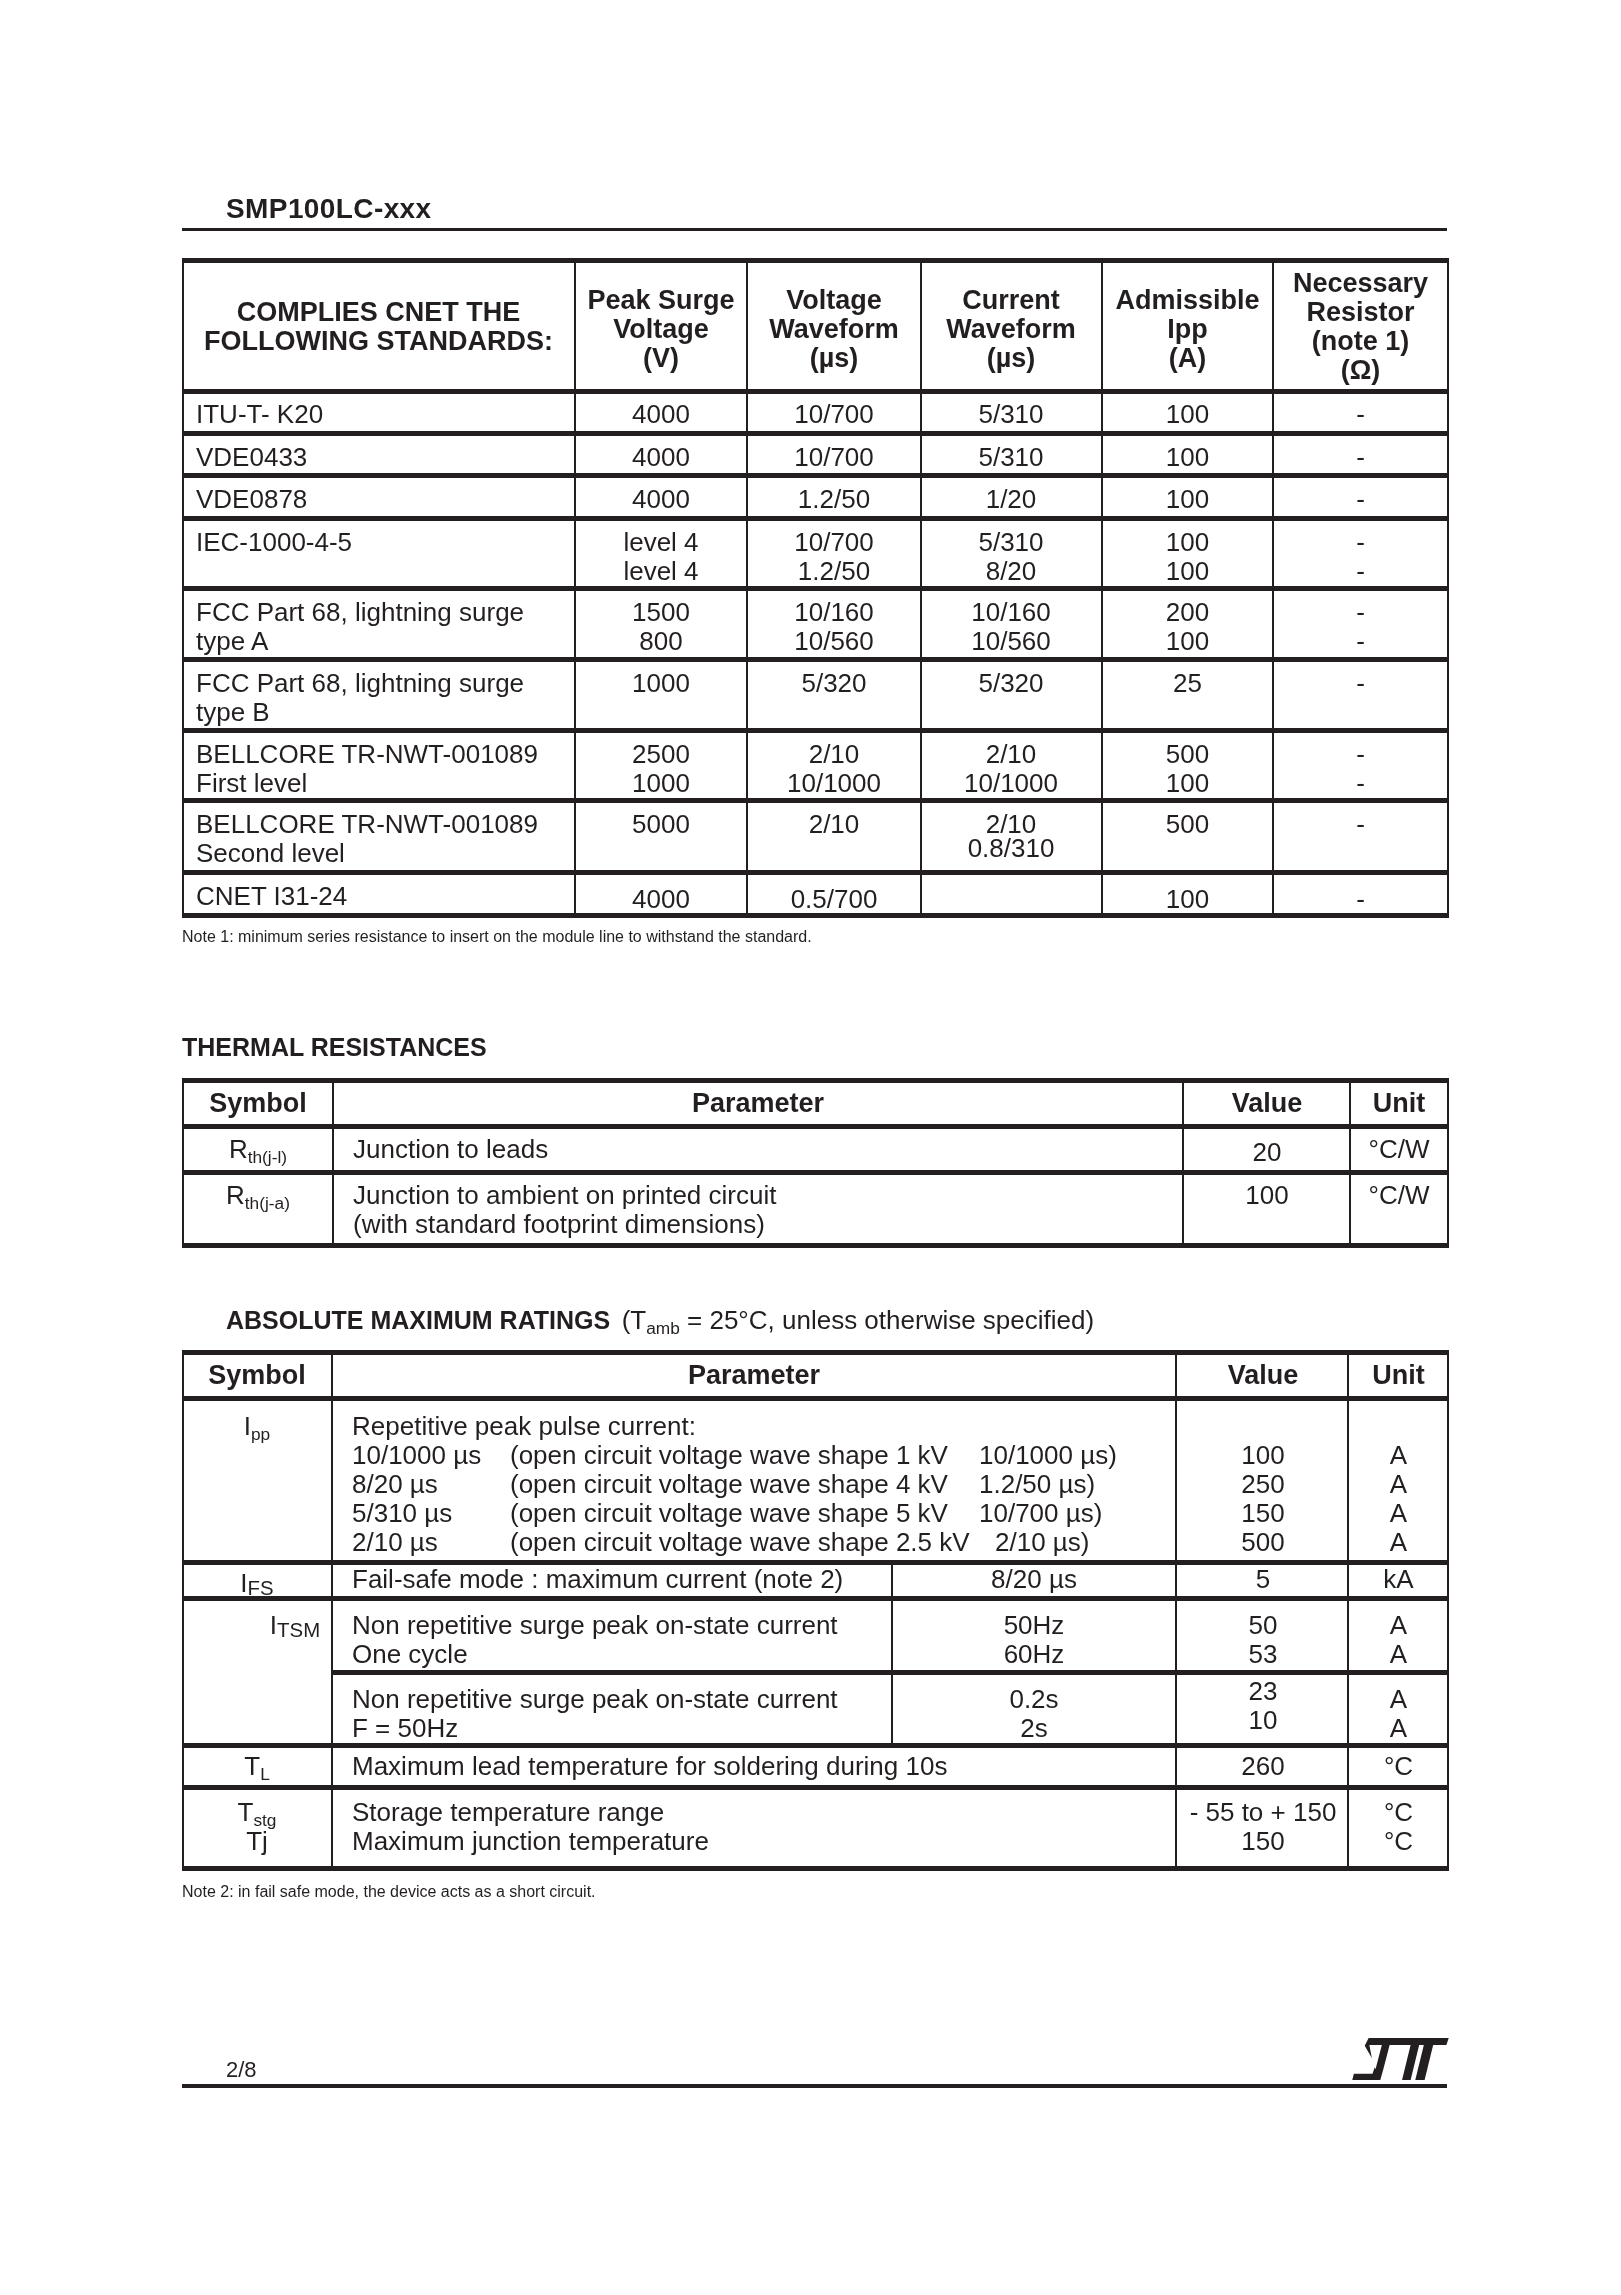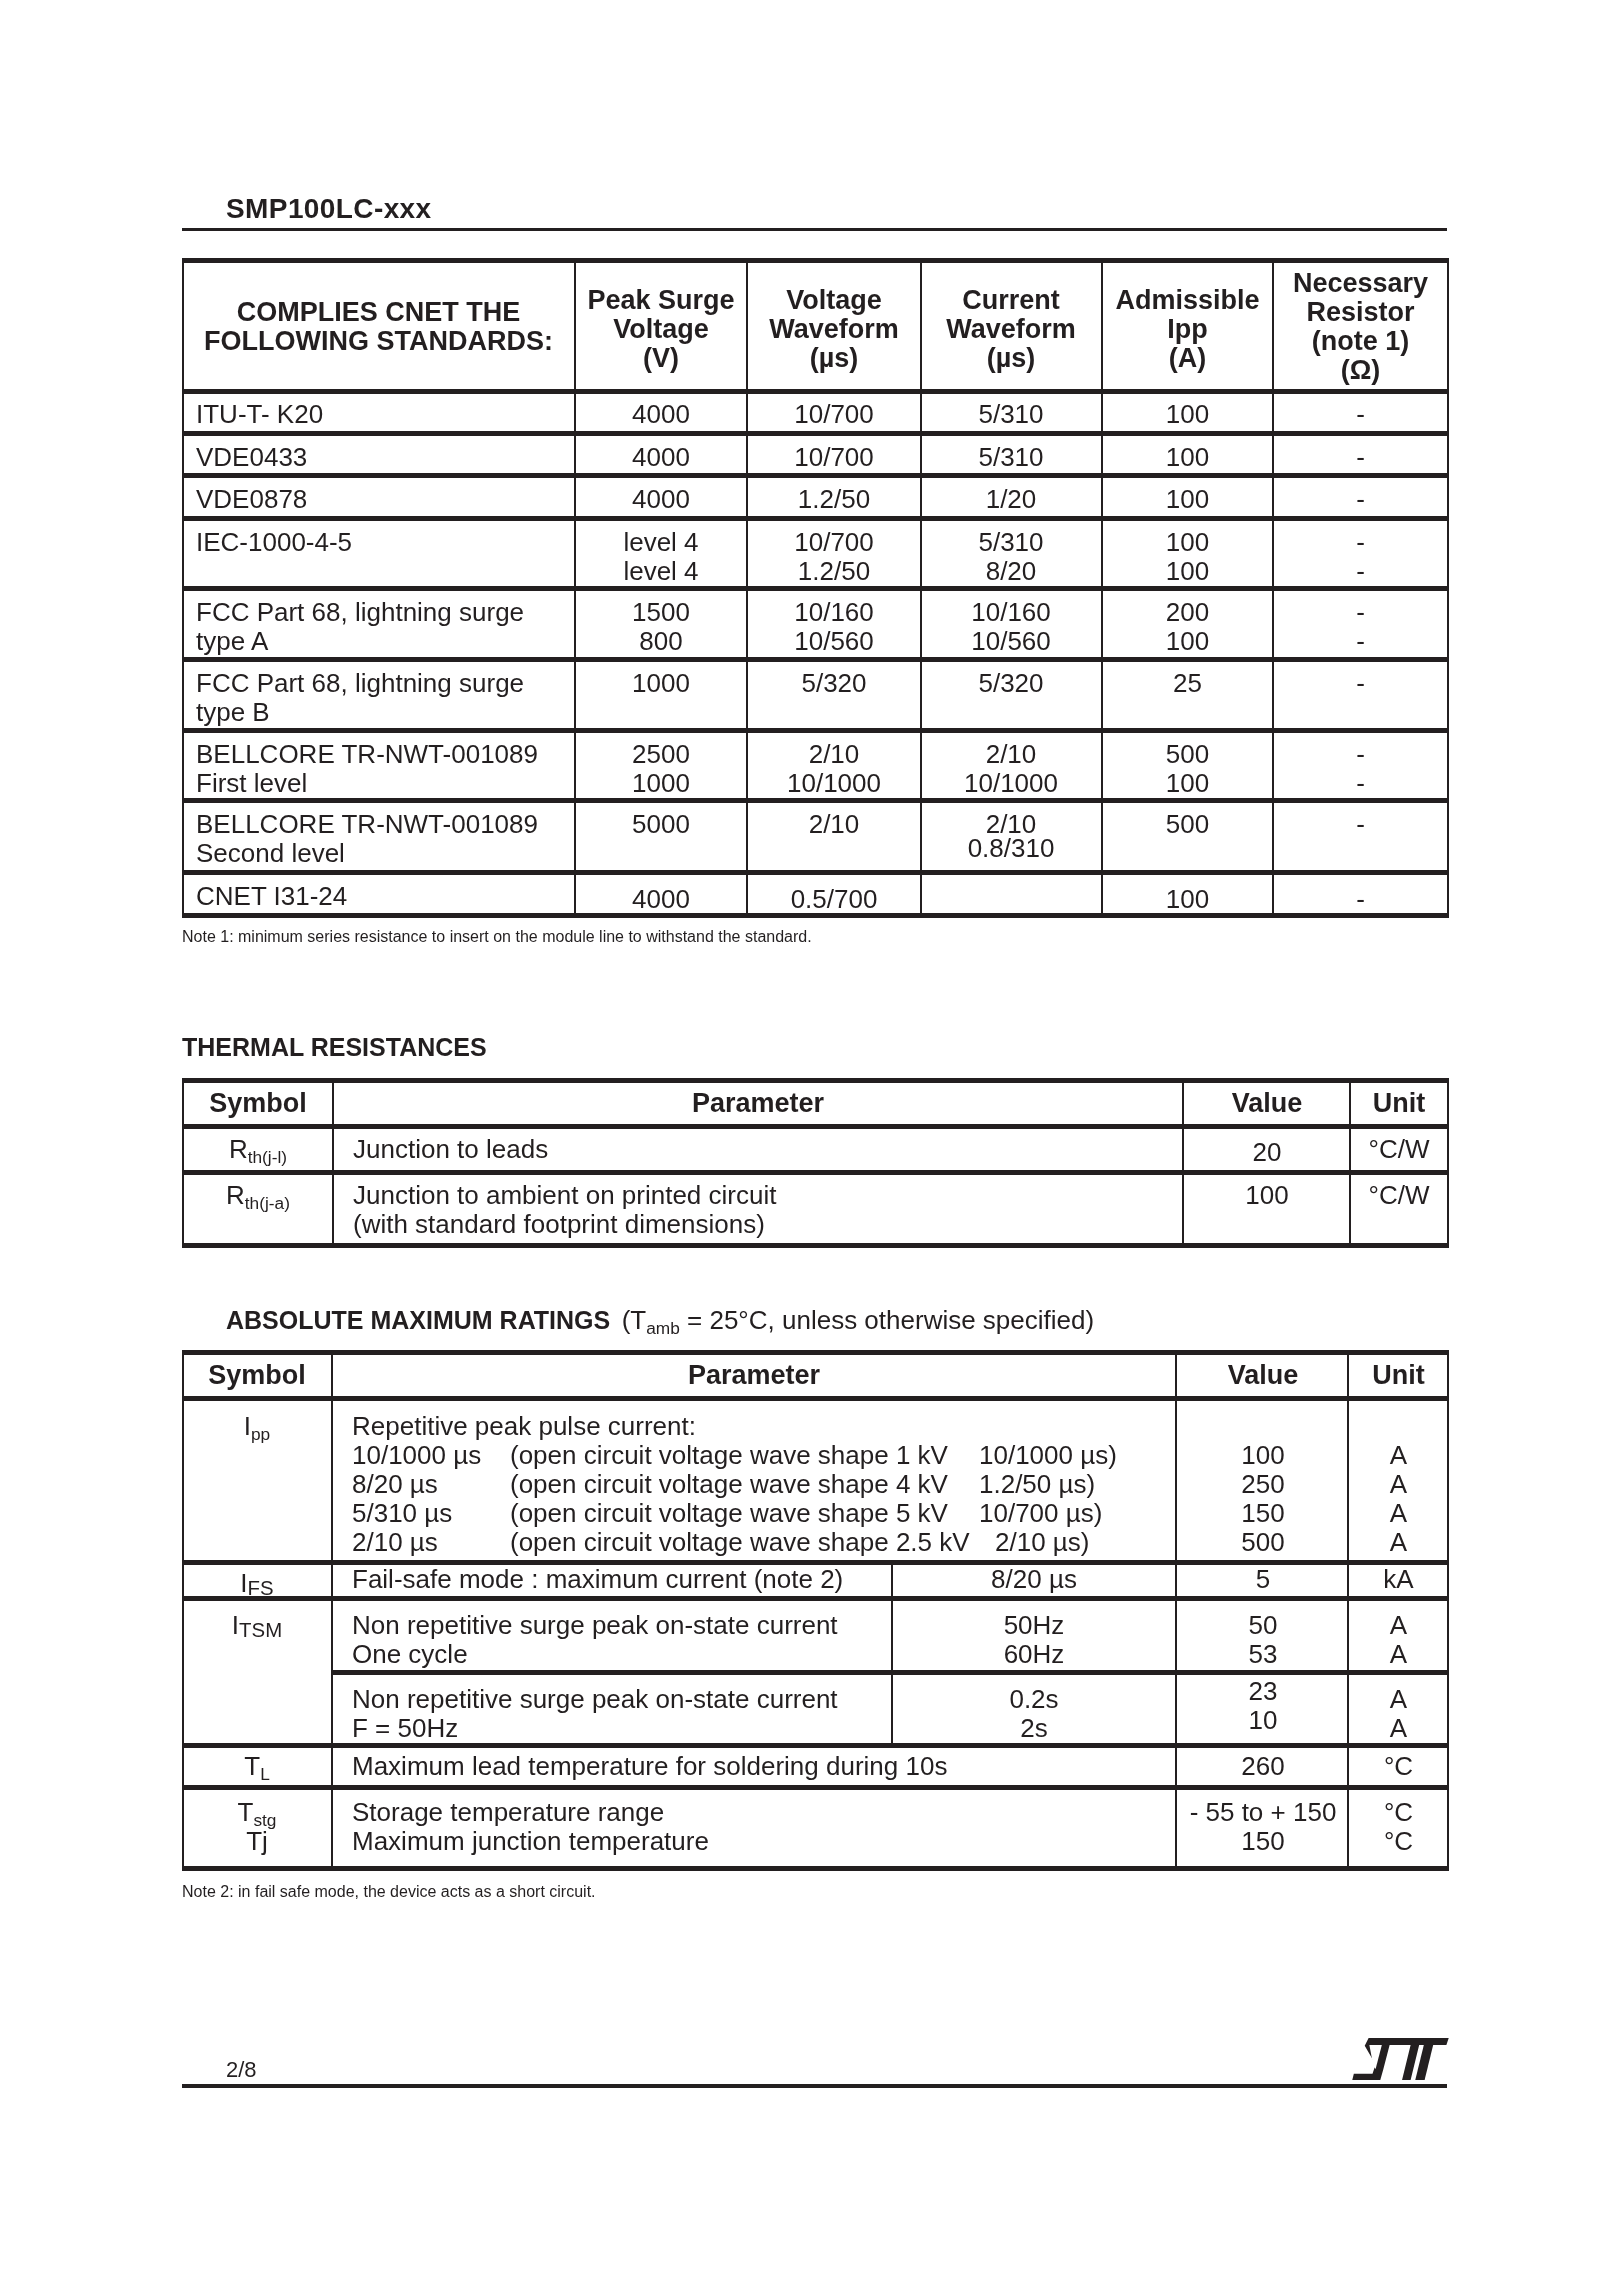--- a/index.html
+++ b/index.html
@@ -372,21 +372,21 @@
     </div>
 
   <div class="cell center" style="left:184px; top:1569px; width:146px;">
     <span>I</span><sub style="font-size:20.4px; vertical-align:-3.1px;">FS</sub>
   </div>
   <div class="cell" style="left:352px; top:1565px;">Fail-safe mode : maximum current (note 2)</div>
   <div class="cell center" style="left:893px; top:1565px; width:282px;">8/20 µs</div>
   <div class="cell center" style="left:1178px; top:1565px; width:170px;">5</div>
   <div class="cell center" style="left:1350px; top:1565px; width:97px;">kA</div>
 
-  <div class="cell center" style="left:184px; top:1611px; width:146px;">
+  <div class="cell center" style="left:184px; top:1611px; width:146px;padding-left:38px;">
     <span>I</span><sub style="font-size:20.4px; vertical-align:-3.1px;">TSM</sub>
   </div>
   <div class="cell" style="left:352px; top:1611px;">
     <div>Non repetitive surge peak on-state current</div>
     <div>One cycle</div>
   </div>
   <div class="cell center" style="left:893px; top:1611px; width:282px;">
     <div>50Hz</div>
     <div>60Hz</div>
   </div>

